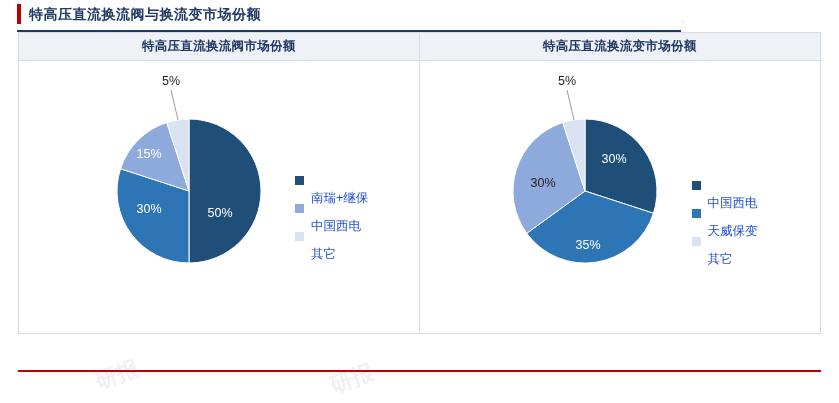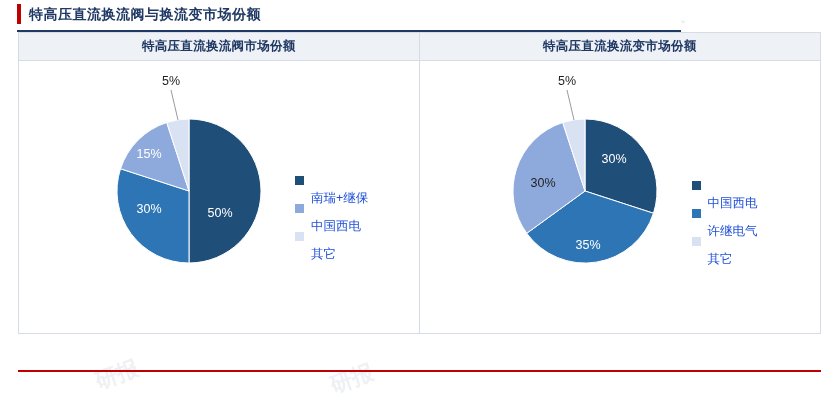--- a/index.html
+++ b/index.html
@@ -263,21 +263,21 @@
           </svg>
         </div>
 
         <div class="legend right-legend">
           <div class="legend-item">
             <div class="legend-swatch" style="background:#1F4E79"></div>
             <div class="legend-label">中国西电</div>
           </div>
           <div class="legend-item">
             <div class="legend-swatch" style="background:#2E75B6"></div>
-            <div class="legend-label">许继电气</div>
+            <div class="legend-label">天威保变</div>
           </div>
           <div class="legend-item">
             <div class="legend-swatch" style="background:#D9E2F3"></div>
             <div class="legend-label">其它</div>
           </div>
         </div>
 
       </div>
     </div>
 

